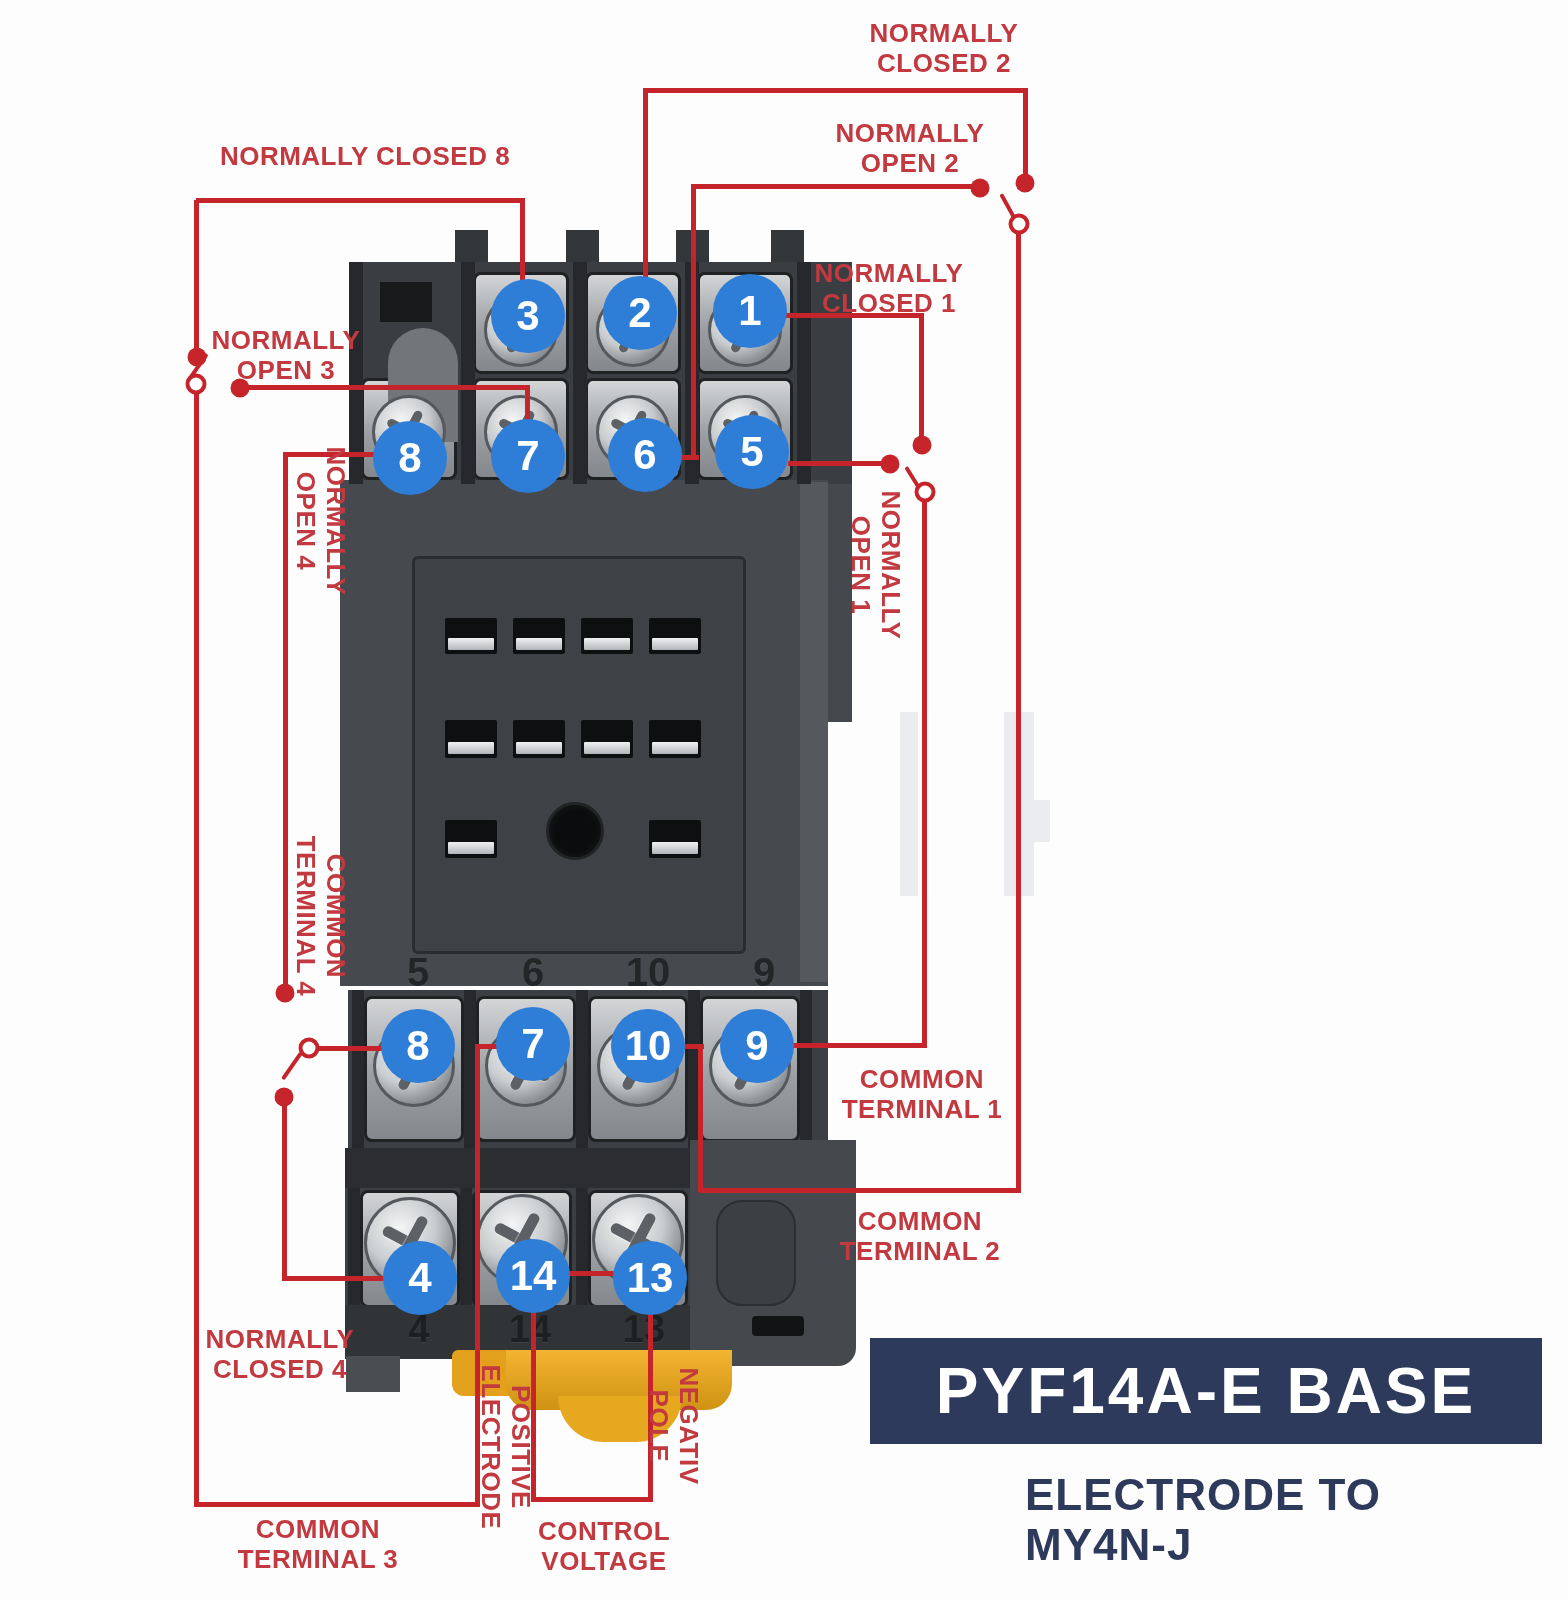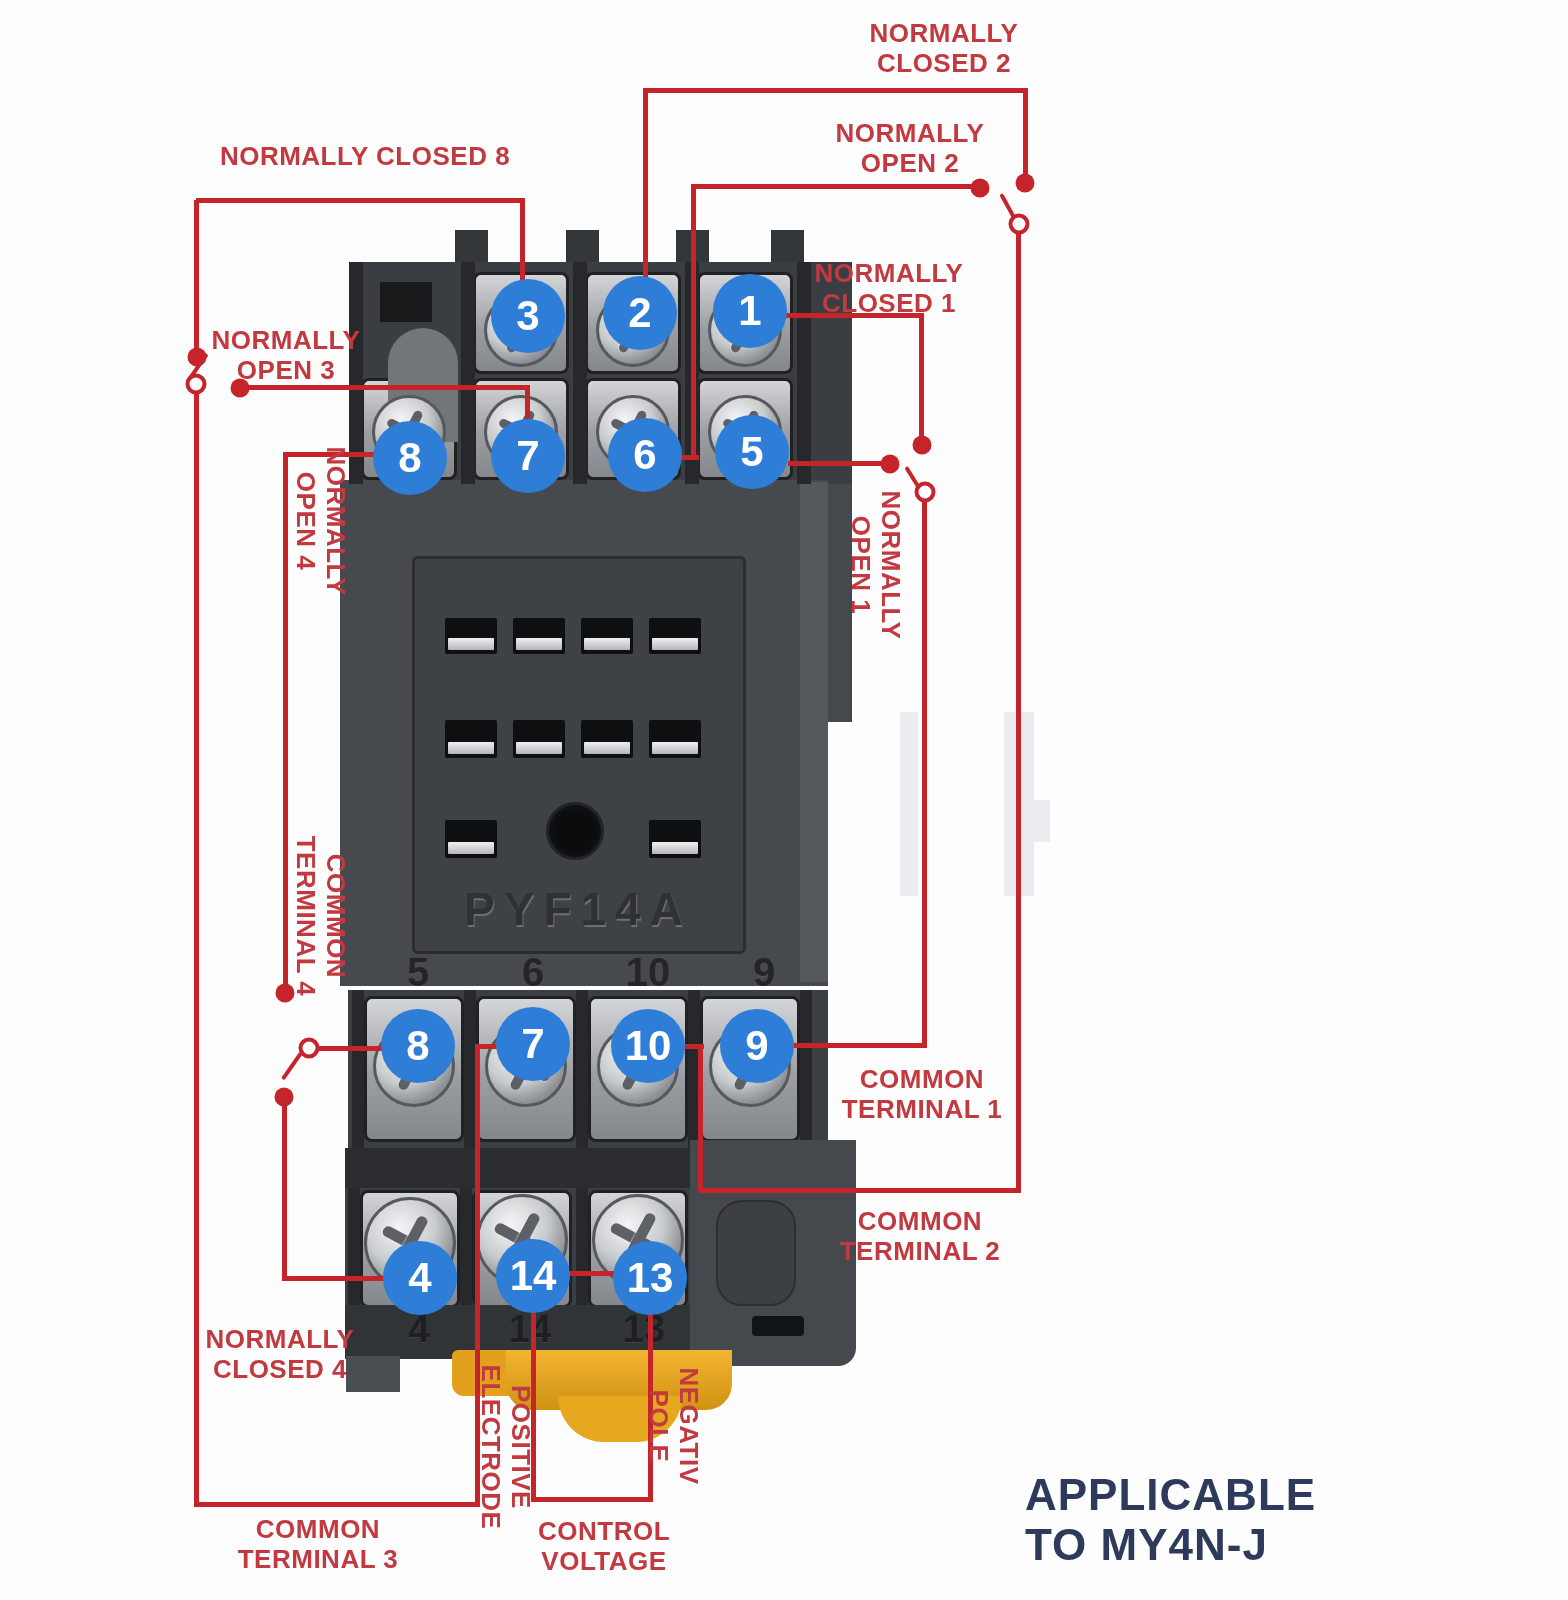--- a/index.html
+++ b/index.html
@@ -144,21 +144,20 @@
       <div class="screw" style="left: 708px; top: 395px; width: 74px; height: 74px;"></div>
       <div class="screw" style="left: 373px; top: 1025px; width: 82px; height: 82px;"></div>
       <div class="screw" style="left: 485px; top: 1025px; width: 82px; height: 82px;"></div>
       <div class="screw" style="left: 597px; top: 1025px; width: 82px; height: 82px;"></div>
       <div class="screw" style="left: 709px; top: 1025px; width: 82px; height: 82px;"></div>
       <div class="screw" style="left: 364px; top: 1197px; width: 92px; height: 92px;"></div>
       <div class="screw" style="left: 476px; top: 1194px; width: 92px; height: 92px;"></div>
       <div class="screw" style="left: 592px; top: 1194px; width: 92px; height: 92px;"></div>
     </div>
 
-  <div id="panel-text">PYF14A</div>
   <div id="molded-mid">
       <div class="molded" style="left: 418px; top: 950px; font-size: 40px;">5</div>
       <div class="molded" style="left: 533px; top: 950px; font-size: 40px;">6</div>
       <div class="molded" style="left: 648px; top: 950px; font-size: 40px;">10</div>
       <div class="molded" style="left: 764px; top: 950px; font-size: 40px;">9</div>
     </div>
   <div id="molded-bottom">
       <div class="molded" style="left: 419px; top: 1308px; font-size: 38px; color: rgb(29, 31, 33);">4</div>
       <div class="molded" style="left: 530px; top: 1308px; font-size: 38px; color: rgb(29, 31, 33);">14</div>
       <div class="molded" style="left: 644px; top: 1308px; font-size: 38px; color: rgb(29, 31, 33);">13</div>
@@ -244,14 +243,17 @@
       <div class="lbl" style="left: 321px; top: 916px; transform: translate(-50%, -50%) rotate(90deg);">COMMON<br>TERMINAL 4</div>
       <div class="lbl" style="left: 922px; top: 1064px; transform: translateX(-50%);">COMMON<br>TERMINAL 1</div>
       <div class="lbl" style="left: 920px; top: 1206px; transform: translateX(-50%);">COMMON<br>TERMINAL 2</div>
       <div class="lbl" style="left: 280px; top: 1324px; transform: translateX(-50%);">NORMALLY<br>CLOSED 4</div>
       <div class="lbl" style="left: 318px; top: 1514px; transform: translateX(-50%);">COMMON<br>TERMINAL 3</div>
       <div class="lbl" style="left: 604px; top: 1516px; transform: translateX(-50%);">CONTROL<br>VOLTAGE</div>
       <div class="lbl" style="left: 506px; top: 1447px; transform: translate(-50%, -50%) rotate(90deg);">POSITIVE<br>ELECTRODE</div>
       <div class="lbl" style="left: 674px; top: 1426px; transform: translate(-50%, -50%) rotate(90deg);">NEGATIV<br>POLE</div>
     </div>
 
-  <div id="subtitle">APPLICABLE TO MY4N-J</div>
+  <div id="title-box">
+    <span>PYF14A-E BASE</span>
+  </div>
+  <div id="subtitle">ELECTRODE TO MY4N-J</div>
 </div>
 
 </body></html>

